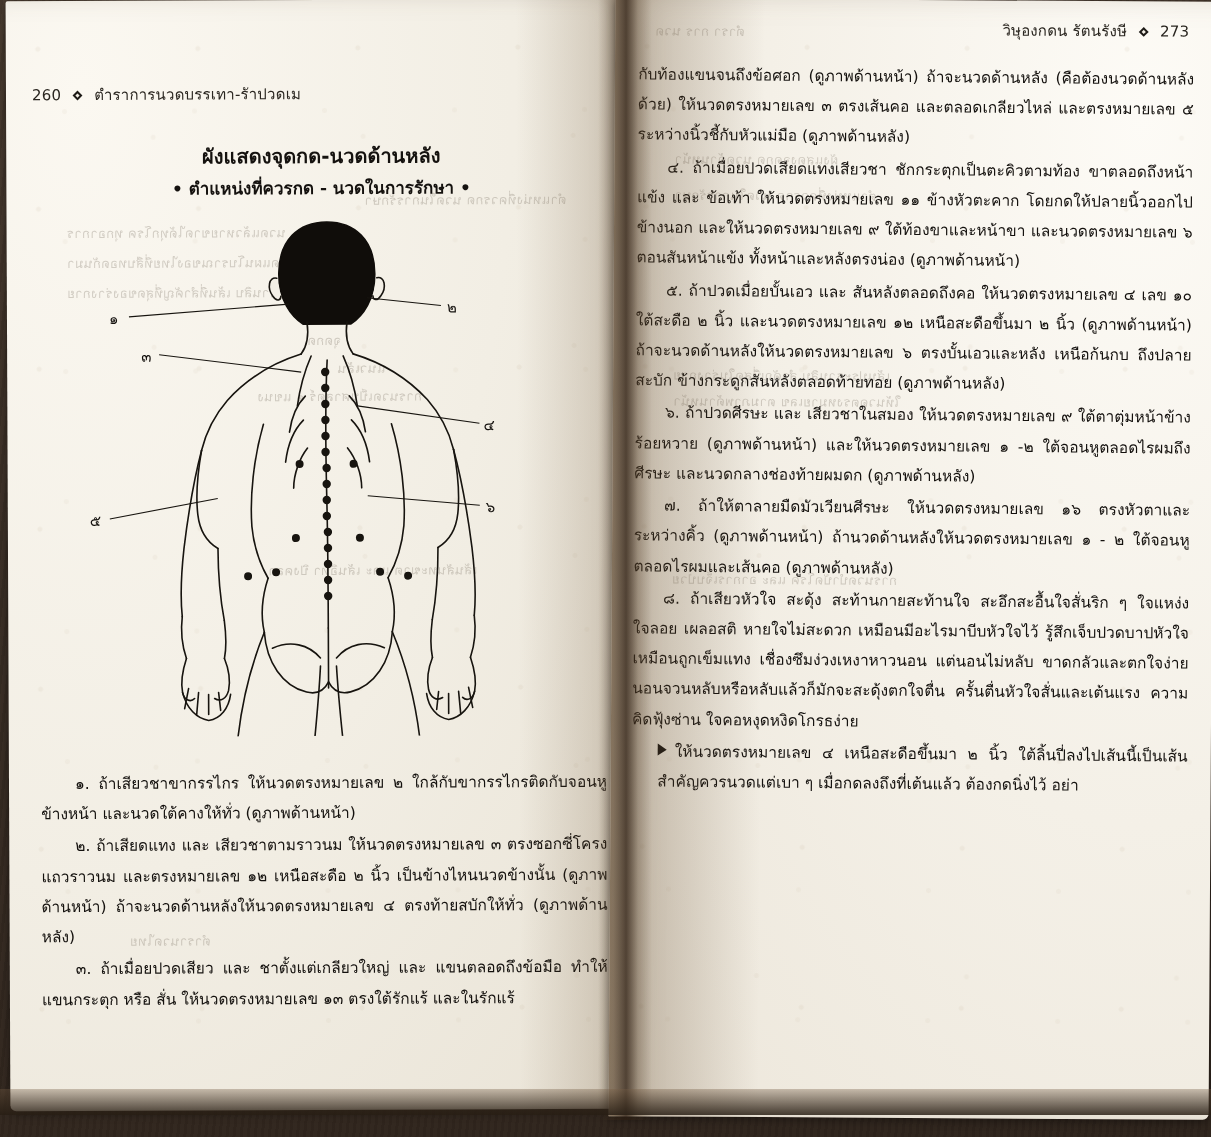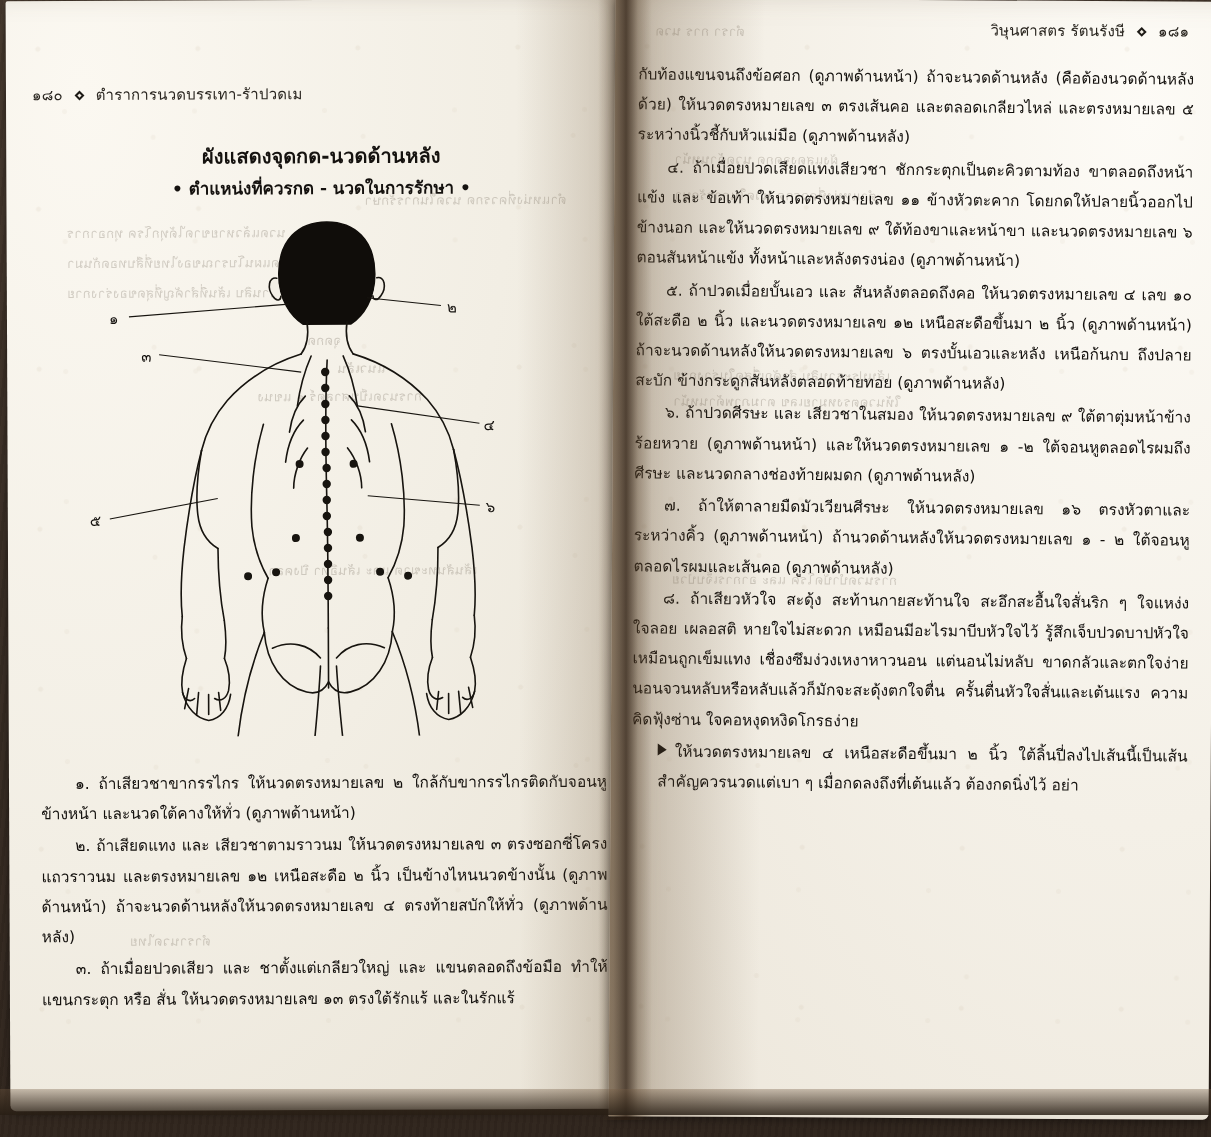--- a/index.html
+++ b/index.html
@@ -241,21 +241,21 @@
     <div class="bleed" style="left:60px;  top:222px;">นวดแล้วหายขาดได้ทุกโรค ทุกอาการ</div>
     <div class="bleed" style="left:60px;  top:252px;">การนวดแผนโบราณของไทยที่สืบทอดกันมา</div>
     <div class="bleed" style="left:60px;  top:282px;">เส้นประธานสิบ เส้นที่สำคัญที่สุดของร่างกาย</div>
     <div class="bleed" style="left:300px; top:330px;">จุดกด</div>
     <div class="bleed" style="left:330px; top:358px;">แนวเส้น</div>
     <div class="bleed" style="left:250px; top:386px;">การนวดเป็นศาสตร์ ๑ แขนง</div>
     <div class="bleed" style="left:260px; top:560px;">เส้นสันทะฆาต และ เส้นอิทา ปิงคลา</div>
     <div class="bleed" style="left:120px; top:930px;">ตำรานวดไทย</div>
 
     <div class="hdr" style="left:26px; top:82px;">
-      <span>๑๘๐</span>
+      <span>260</span>
       <span class="folio-diamond"></span>
       <span>ตำราการนวดบรรเทา-รัาปวดเม</span>
     </div>
 
     <div class="title-main" style="top:140px;">ผังแสดงจุดกด-นวดด้านหลัง</div>
     <div class="title-sub" style="top:174px;">• ตำแหน่งที่ควรกด - นวดในการรักษา •</div>
 
     <div class="figure">
       <svg width="520" height="540" viewBox="0 0 520 540">
         <g fill="none" stroke="#17140f" stroke-width="1.6" stroke-linecap="round" stroke-linejoin="round">
@@ -398,23 +398,23 @@
     <div class="paper-tex"></div>
 
     <div class="bleed" style="left:40px; top:22px;">ตำรา การ นวด</div>
     <div class="bleed" style="left:60px; top:150px;">ผังแสดงจุดกด นวดด้านหน้า</div>
     <div class="bleed" style="left:60px; top:186px;">ตำแหน่งที่ควรกด นวดในการรักษา</div>
     <div class="bleed" style="left:60px; top:366px;">เส้นประธานสิบ สำคัญที่สุดในร่างกาย</div>
     <div class="bleed" style="left:60px; top:392px;">ให้นวดตรงหมายเลข ตามภาพด้านหน้า</div>
     <div class="bleed" style="left:60px; top:570px;">การนวดบำบัดโรค และ อาการเจ็บป่วย</div>
 
     <div class="hdr" style="right:26px; top:18px; text-align:right;">
-      <span>วิษุนศาสตร รัตนรังษี</span>
+      <span>วิษุองกดน รัตนรังษี</span>
       <span class="folio-diamond"></span>
-      <span>๑๘๑</span>
+      <span>273</span>
     </div>
 
     <div class="body-col thai right-body" style="left:22px; top:62px; width:556px;">
       <p class="noind">กับท้องแขนจนถึงข้อศอก (ดูภาพด้านหน้า) ถ้าจะนวดด้านหลัง (คือต้องนวดด้านหลังด้วย) ให้นวดตรงหมายเลข ๓ ตรงเส้นคอ และตลอดเกลียวไหล่ และตรงหมายเลข ๕ ระหว่างนิ้วชี้กับหัวแม่มือ (ดูภาพด้านหลัง)</p>
       <p>๔. ถ้าเมื่อยปวดเสียดแทงเสียวชา ชักกระตุกเป็นตะคิวตามท้อง ขาตลอดถึงหน้าแข้ง และ ข้อเท้า ให้นวดตรงหมายเลข ๑๑ ข้างหัวตะคาก โดยกดให้ปลายนิ้วออกไปข้างนอก และให้นวดตรงหมายเลข ๙ ใต้ท้องขาและหน้าขา และนวดตรงหมายเลข ๖ ตอนสันหน้าแข้ง ทั้งหน้าและหลังตรงน่อง (ดูภาพด้านหน้า)</p>
       <p>๕. ถ้าปวดเมื่อยบั้นเอว และ สันหลังตลอดถึงคอ ให้นวดตรงหมายเลข ๔ เลข ๑๐ ใต้สะดือ ๒ นิ้ว และนวดตรงหมายเลข ๑๒ เหนือสะดือขึ้นมา ๒ นิ้ว (ดูภาพด้านหน้า) ถ้าจะนวดด้านหลังให้นวดตรงหมายเลข ๖ ตรงบั้นเอวและหลัง เหนือก้นกบ ถึงปลายสะบัก ข้างกระดูกสันหลังตลอดท้ายทอย (ดูภาพด้านหลัง)</p>
       <p>๖. ถ้าปวดศีรษะ และ เสียวชาในสมอง ให้นวดตรงหมายเลข ๙ ใต้ตาตุ่มหน้าข้างร้อยหวาย (ดูภาพด้านหน้า) และให้นวดตรงหมายเลข ๑ -๒ ใต้จอนหูตลอดไรผมถึงศีรษะ และนวดกลางช่องท้ายผมดก (ดูภาพด้านหลัง)</p>
       <p>๗. ถ้าให้ตาลายมืดมัวเวียนศีรษะ ให้นวดตรงหมายเลข ๑๖ ตรงหัวตาและระหว่างคิ้ว (ดูภาพด้านหน้า) ถ้านวดด้านหลังให้นวดตรงหมายเลข ๑ - ๒ ใต้จอนหู ตลอดไรผมและเส้นคอ (ดูภาพด้านหลัง)</p>
       <p>๘. ถ้าเสียวหัวใจ สะดุ้ง สะท้านกายสะท้านใจ สะอึกสะอื้นใจสั่นริก ๆ ใจแหง่งใจลอย เผลอสติ หายใจไม่สะดวก เหมือนมีอะไรมาบีบหัวใจไว้ รู้สึกเจ็บปวดบาปหัวใจเหมือนถูกเข็มแทง เชื่องซึมง่วงเหงาหาวนอน แต่นอนไม่หลับ ขาดกลัวและตกใจง่าย นอนจวนหลับหรือหลับแล้วก็มักจะสะดุ้งตกใจตื่น ครั้นตื่นหัวใจสั่นและเต้นแรง ความคิดฟุ้งซ่าน ใจคอหงุดหงิดโกรธง่าย</p>
       <p class="noind" style="padding-left:26px;">

